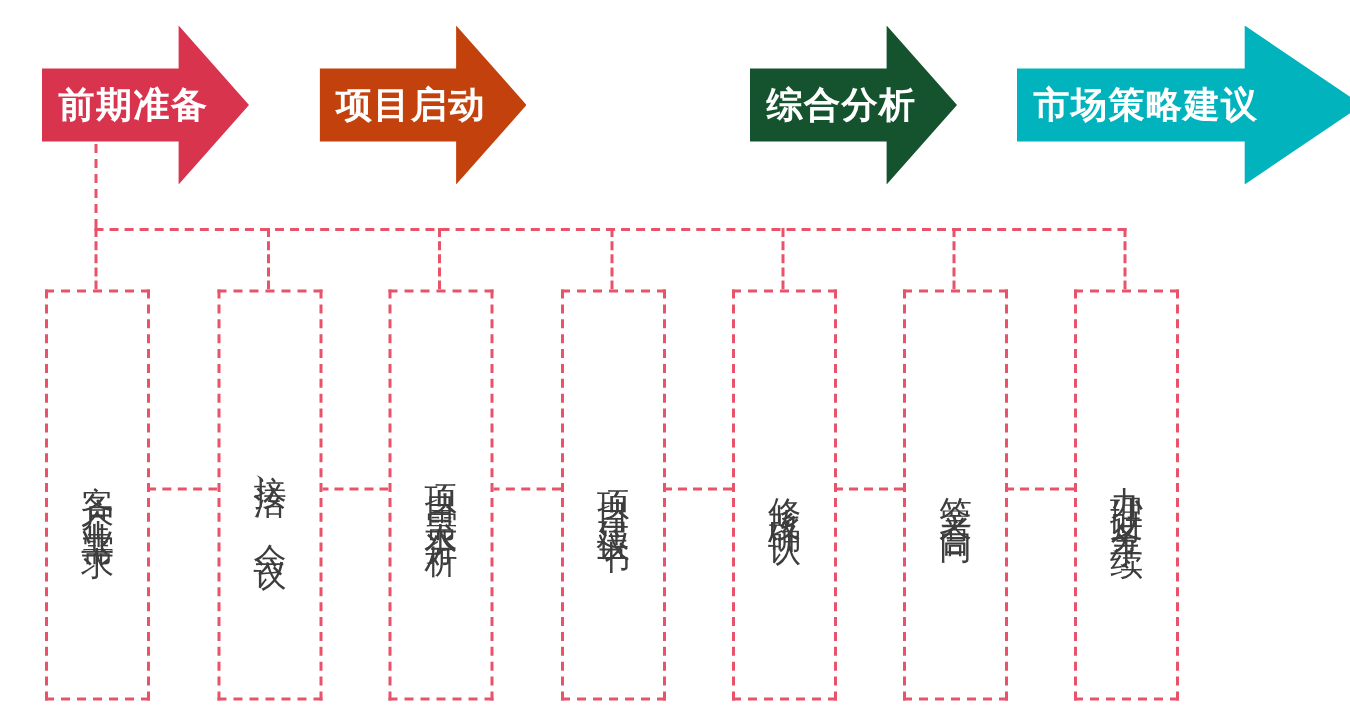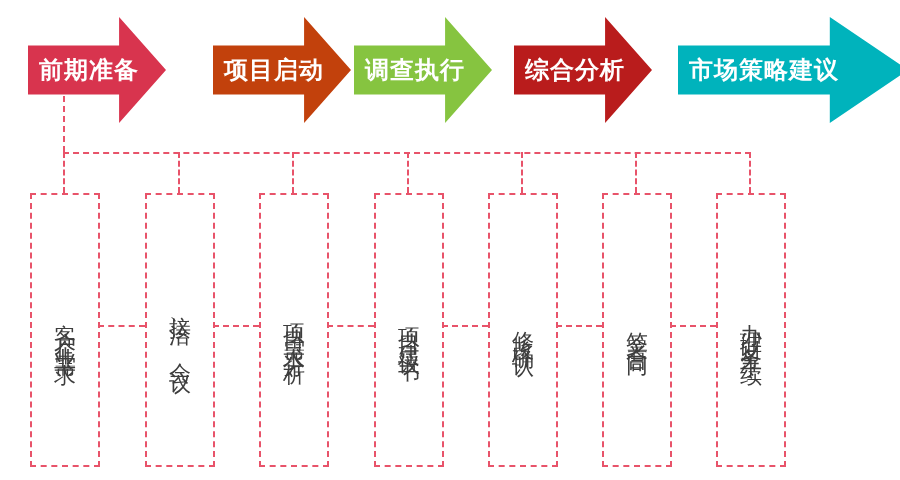--- a/index.html
+++ b/index.html
@@ -50,24 +50,21 @@
 <body>
 
 <div class="canvas">
 
   <div class="stage-arrow" style="left: 28px; width: 138px; background-color: rgb(216, 52, 78);">
     <span class="stage-label">前期准备</span>
   </div>
   <div class="stage-arrow" style="left: 193px; width: 138px; background-color: #c2410c; margin-left: 20px;">
     <span class="stage-label">项目启动</span>
   </div>
-  <div class="stage-arrow" style="left: 354px; width: 138px; background-color: rgb(134, 196, 64);">
-    <span class="stage-label">调查执行</span>
-  </div>
-  <div class="stage-arrow" style="left: 514px; width: 138px; background-color: #b91c1c;">
+  <div class="stage-arrow" style="left: 500px; width: 138px; background-color: #14532d;">
     <span class="stage-label">综合分析</span>
   </div>
   <div class="stage-arrow" style="left: 678px; width: 200px; background-color: rgb(0, 179, 188); padding-left: 30px;">
     <span class="stage-label">市场策略建议</span>
   </div>
 
   <div class="vline" style="left:63px;top:96px;height:56px;"></div>
 
   <div class="hline" style="left:63px;top:152px;width:688px;"></div>
 

